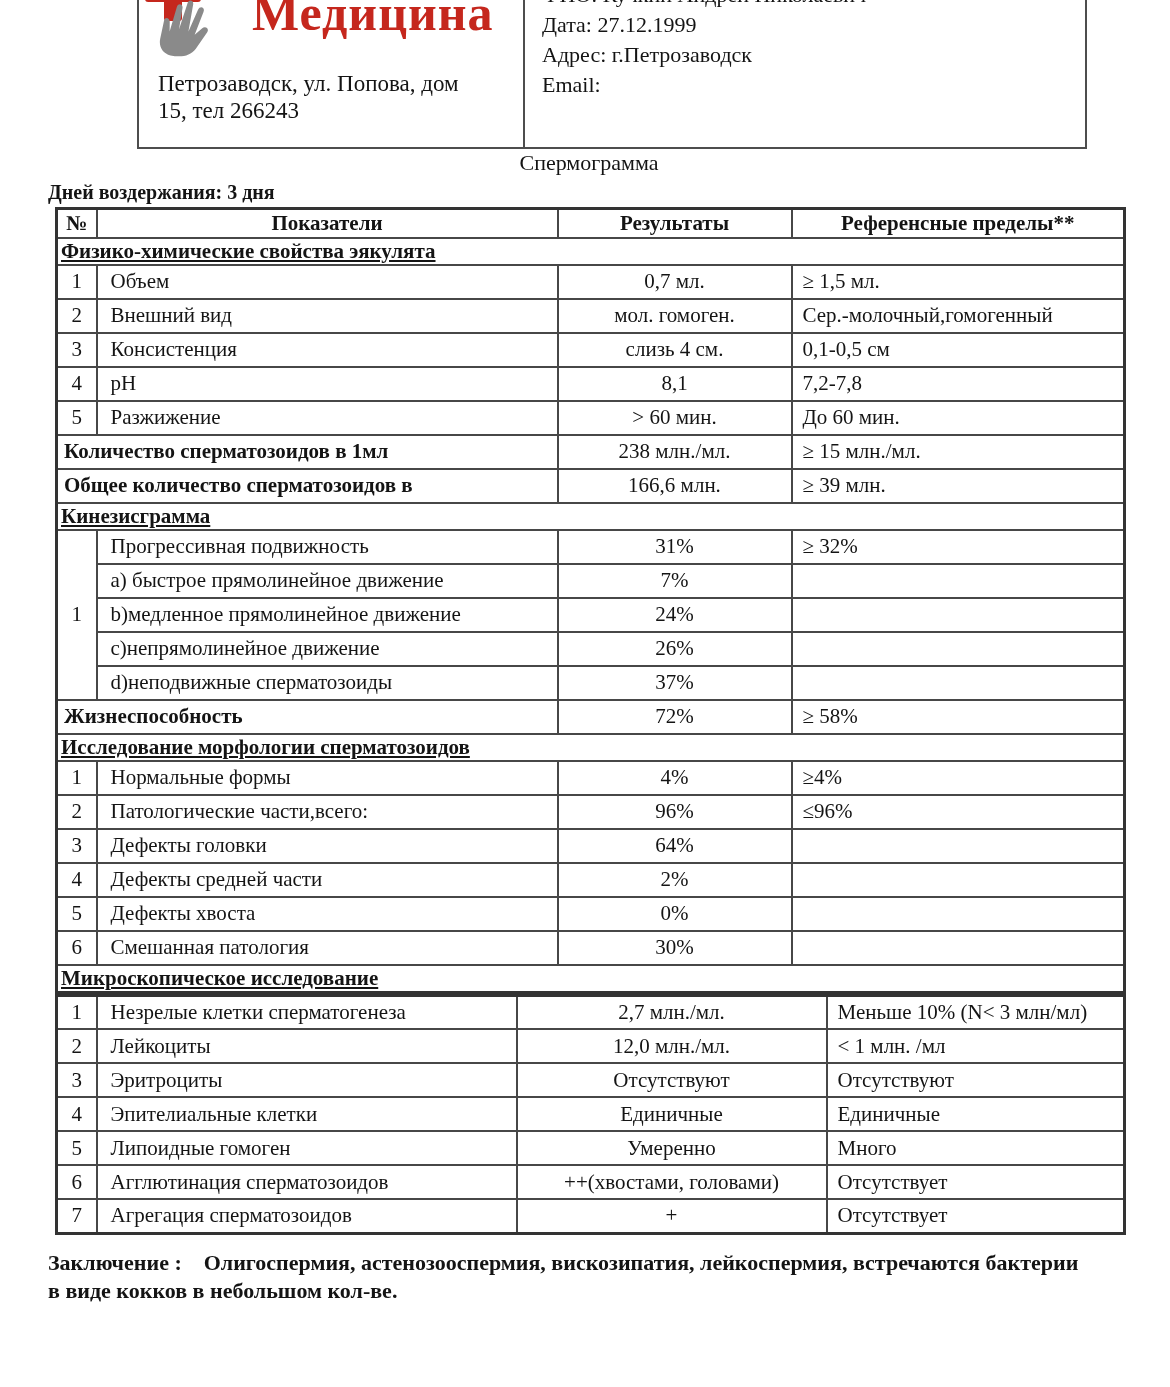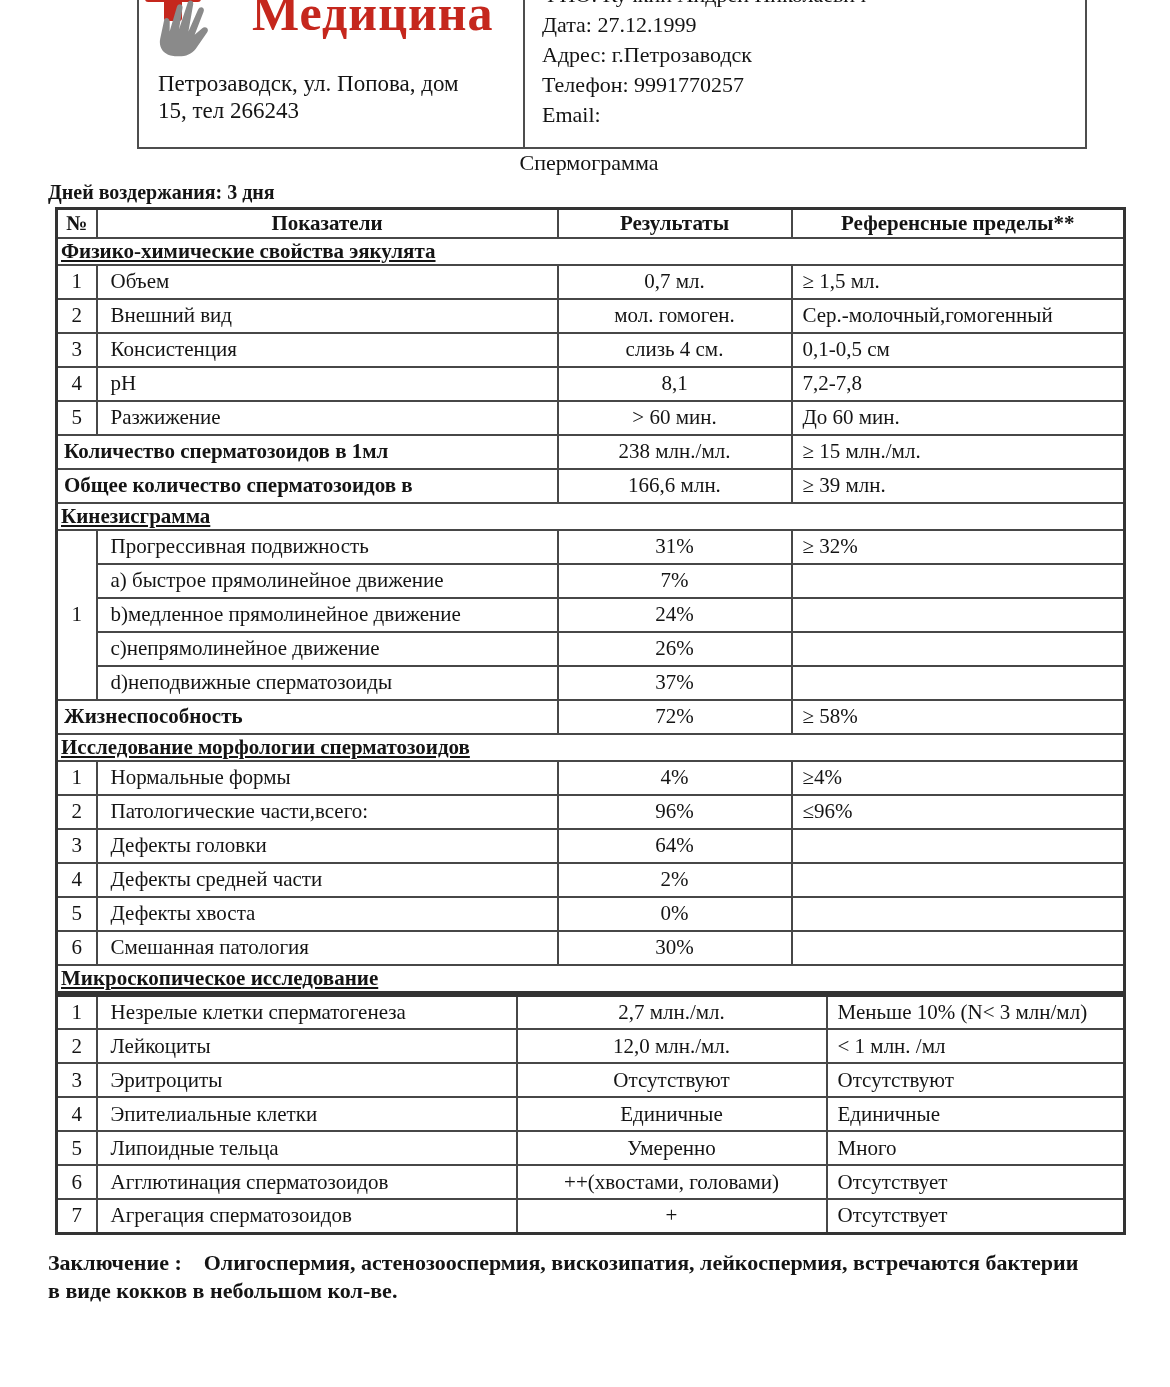--- a/index.html
+++ b/index.html
@@ -105,21 +105,20 @@
       <div class="logo-text">Медицина</div>
       <div class="clinic-address">
         <div>Петрозаводск, ул.  Попова, дом</div>
         <div>15, тел 266243</div>
       </div>
     </div>
     <div class="patient-cell">
       <div>ФИО: Кучкин Андрей Николаевич</div>
       <div>Дата: 27.12.1999</div>
       <div>Адрес: г.Петрозаводск</div>
-      <div>Телефон: 9991770257</div>
       <div>Email:</div>
     </div>
   </div>
 
   <div class="doc-title">Спермограмма</div>
   <div class="abstinence">Дней воздержания: 3 дня</div>
 
   <div class="content">
     <table class="main-table">
       <colgroup>
@@ -286,21 +285,21 @@
             <td class="ref-cell">Отсутствуют</td>
           </tr>
           <tr>
             <td class="num-cell">4</td>
             <td class="name-cell">Эпителиальные  клетки</td>
             <td class="result-cell">Единичные</td>
             <td class="ref-cell">Единичные</td>
           </tr>
           <tr>
             <td class="num-cell">5</td>
-            <td class="name-cell">Липоидные тельца</td>
+            <td class="name-cell">Липоидные гомоген</td>
             <td class="result-cell">Умеренно</td>
             <td class="ref-cell">Много</td>
           </tr>
           <tr>
             <td class="num-cell">6</td>
             <td class="name-cell">Агглютинация сперматозоидов</td>
             <td class="result-cell">++(хвостами, головами)</td>
             <td class="ref-cell">Отсутствует</td>
           </tr>
           <tr>

